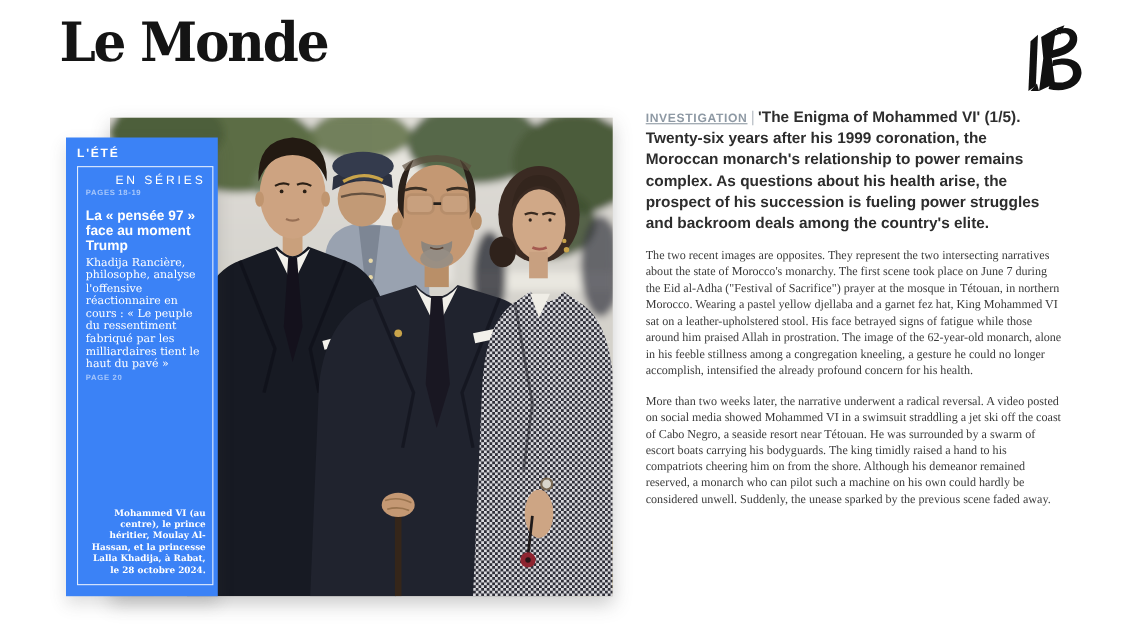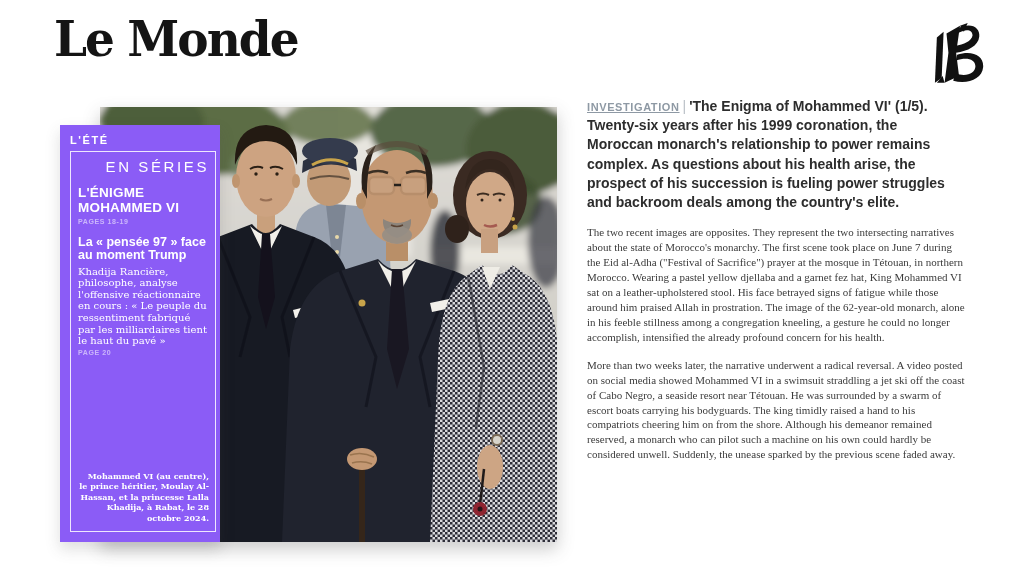--- a/index.html
+++ b/index.html
@@ -12,28 +12,28 @@
                   transform:scaleY(1.05); transform-origin:top left; }
   .globe-logo { position:absolute; left:933px; top:22px; width:54px; height:58px; }
   .visually-hidden { position:absolute; width:1px; height:1px; overflow:hidden; clip:rect(0 0 0 0); }
 
   
   .frontpage { position:absolute; left:60px; top:107px; width:497px; height:435px; }
   .fp-photo { position:absolute; left:40px; top:0; width:457px; height:435px;
               box-shadow:0 7px 16px rgba(70,70,70,0.28); background:#d6d3cc; }
   .fp-photo svg { display:block; width:457px; height:435px; }
 
-  .fp-panel { position:absolute; left:0; top:18px; width:160px; height:417px;
-              background:#8b5cf6; color:#ffffff; box-sizing:border-box;
+  .fp-panel { position:absolute; left:0; top:18px; width:138px; height:417px;
+              background:#3b82f6; color:#ffffff; box-sizing:border-box;
               padding:9px 4px 10px 10px; display:flex; flex-direction:column;
               box-shadow:0 7px 14px rgba(70,70,70,0.18); }
   .fp-series-label { font-size:11px; font-weight:bold; letter-spacing:1.6px; }
   .fp-box { margin-top:5px; border:1px solid rgba(255,255,255,0.85); padding:6px 6px 8px 7px;
             flex:1; display:flex; flex-direction:column; min-height:0; }
-  .fp-series-sub { text-align:right; font-size:15px; letter-spacing:2.6px; font-weight:400; }
+  .fp-series-sub { text-align:right; font-size:11px; letter-spacing:2.6px; font-weight:400; }
   .fp-headline { margin-top:11px; font-size:13.5px; line-height:1.1; font-weight:bold;
                  text-transform:uppercase; letter-spacing:0.2px; }
   .fp-deck { margin-top:3px; font-family:"DejaVu Serif", serif; font-size:10px; line-height:1.16; }
   .fp-pages { margin-top:2px; font-size:7px; font-weight:bold; letter-spacing:0.6px;
               color:rgba(255,255,255,0.55); }
   .fp-h2 { margin-top:11px; font-size:12.5px; line-height:1.08; font-weight:bold; }
   .fp-caption { margin-top:auto; padding-top:4px; text-align:right; font-family:"DejaVu Serif", serif;
                 font-weight:bold; font-size:8px; line-height:1.3; }
 
   
@@ -193,21 +193,20 @@
           <circle cx="380" cy="402" r="7" fill="#8e2430"></circle>
           <circle cx="380" cy="402" r="2.5" fill="#2a1518"></circle>
         </g>
       </svg>
     </div>
 
     <div class="fp-panel">
       <div class="fp-series-label">L'ÉTÉ</div>
       <div class="fp-box">
         <div class="fp-series-sub">EN SÉRIES</div>
-        <div class="fp-headline">L'ÉNIGME MOHAMMED VI</div>
         <div class="fp-pages">PAGES 18-19</div>
         <div class="fp-h2">La « pensée 97 » face au moment Trump</div>
         <div class="fp-deck">Khadija Rancière, philosophe, analyse l'offensive réactionnaire en cours : « Le peuple du ressentiment fabriqué par les milliardaires tient le haut du pavé »</div>
         <div class="fp-pages">PAGE 20</div>
         <div class="fp-caption">Mohammed VI (au centre), le prince héritier, Moulay Al-Hassan, et la princesse Lalla Khadija, à Rabat, le 28 octobre 2024.</div>
 
       </div>
     </div>
   </div>
 

